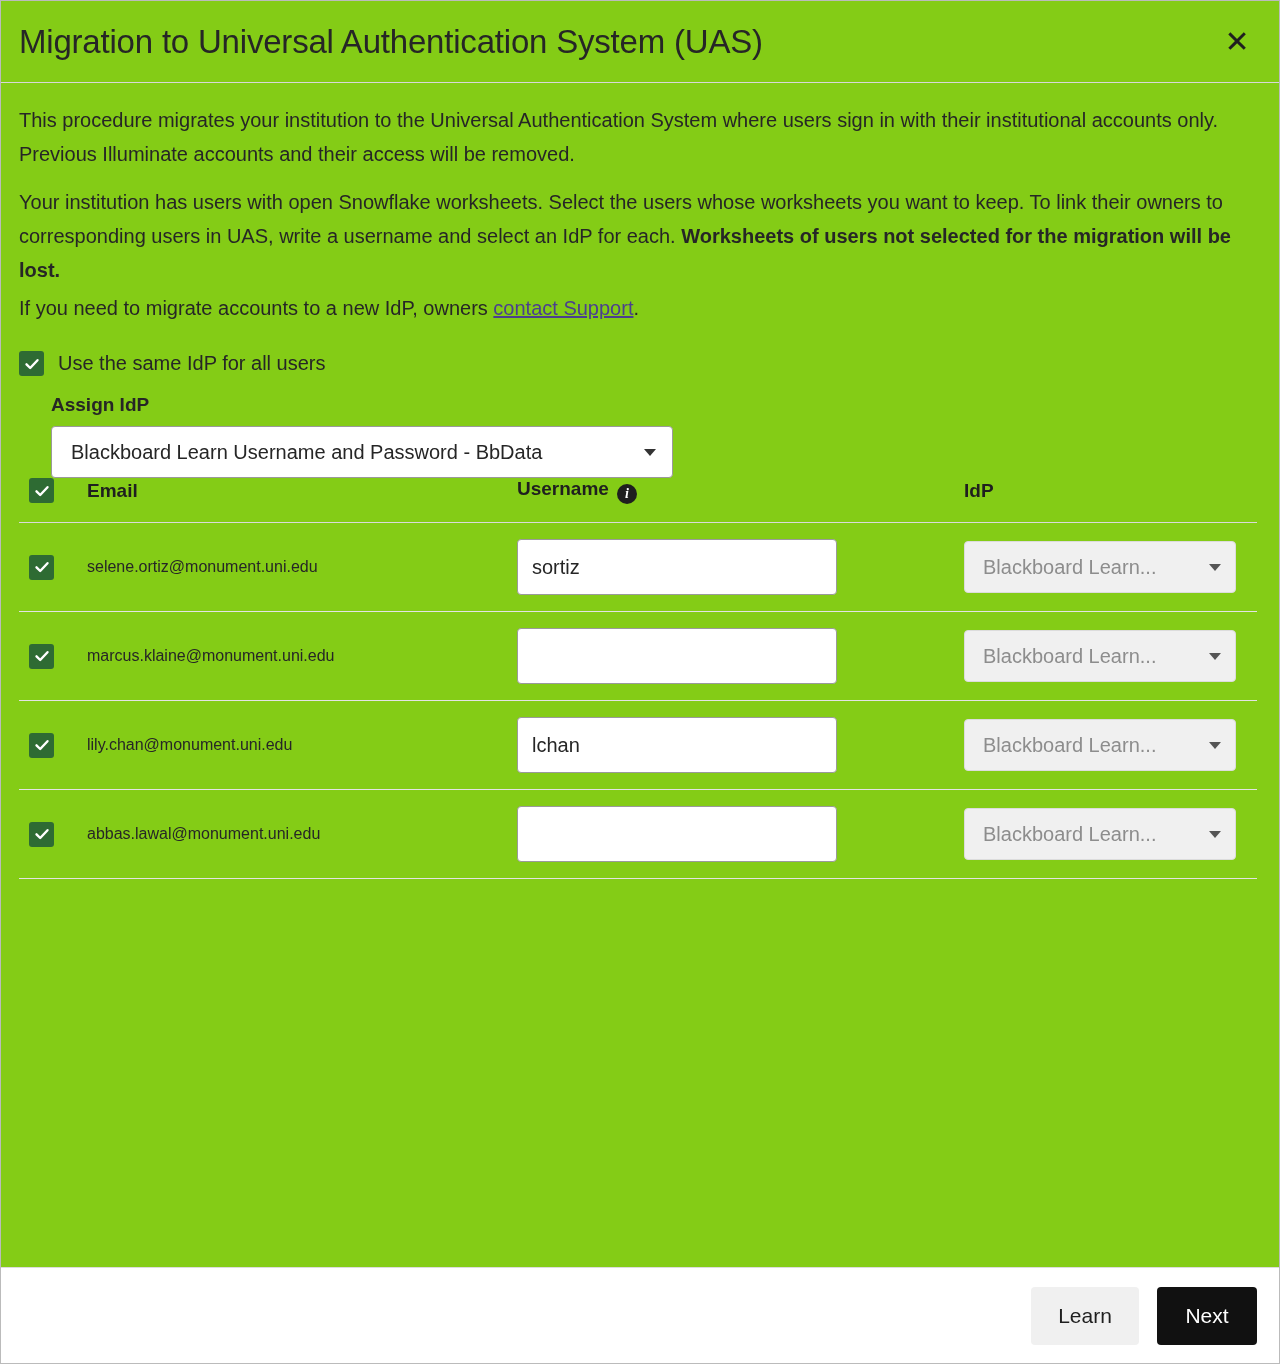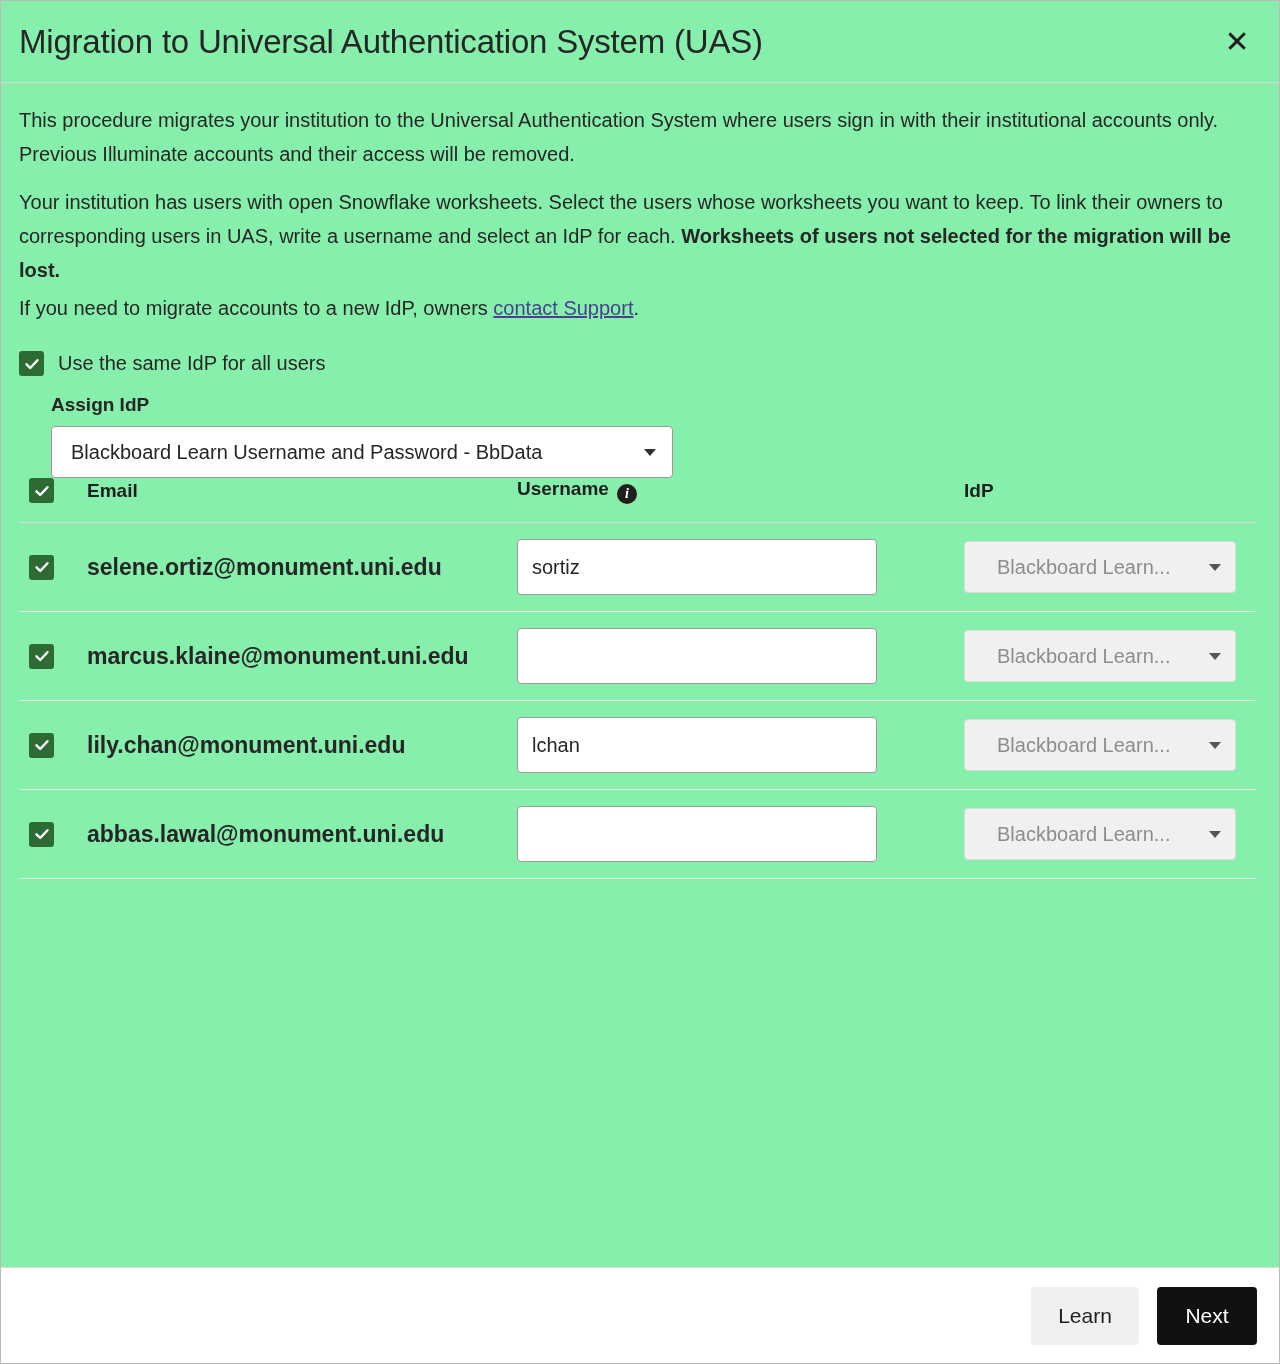--- a/index.html
+++ b/index.html
@@ -4,21 +4,21 @@
 <style>
   * { box-sizing: border-box; }
   html, body {
     margin: 0; padding: 0;
     background: #ffffff;
     font-family: "Liberation Sans", sans-serif;
   }
   .dialog {
     width: 1280px;
     height: 1364px;
-    background: #86efac;
+    background: #84cc16;
     border: 1px solid #bbbbbb;
     display: flex;
     flex-direction: column;
     position: relative;
     overflow: hidden;
   }
   
   .dlg-header {
     height: 82px;
     min-height: 82px;
@@ -141,45 +141,44 @@
   table.users tr.head { border-bottom: 1px solid #dadada; }
   table.users td {
     padding: 16px 0;
     vertical-align: middle;
     border-bottom: 1px solid #e3e3e3;
   }
   .col-check { width: 68px; padding-left: 10px !important; }
   .col-email { width: 430px; }
   .col-username { width: 447px; }
   .email-text {
-    font-size: 23px;
-    color: #262626;
-    font-weight: bold;
+    font-size: 16px;
+    color: #262626;
   }
   .username-input {
-    width: 360px;
+    width: 320px;
     height: 56px;
     border: 1px solid #9a9a9a;
     border-radius: 4px;
     font-size: 20px;
     padding: 0 14px;
     color: #262626;
     font-family: "Liberation Sans", sans-serif;
     background: #fff;
   }
   .idp-select {
     width: 272px;
     height: 52px;
     background: #f0f0f0;
     border: 1px solid #dcdcdc;
     border-radius: 4px;
     display: flex;
     align-items: center;
     justify-content: space-between;
-    padding: 0 14px 0 32px;
+    padding: 0 14px 0 18px;
     font-size: 20px;
     color: #8d8d8d;
     cursor: default;
   }
   .idp-select .caret { border-top-color: #555; }
   .info-icon {
     display: inline-flex;
     align-items: center;
     justify-content: center;
     width: 20px; height: 20px;

